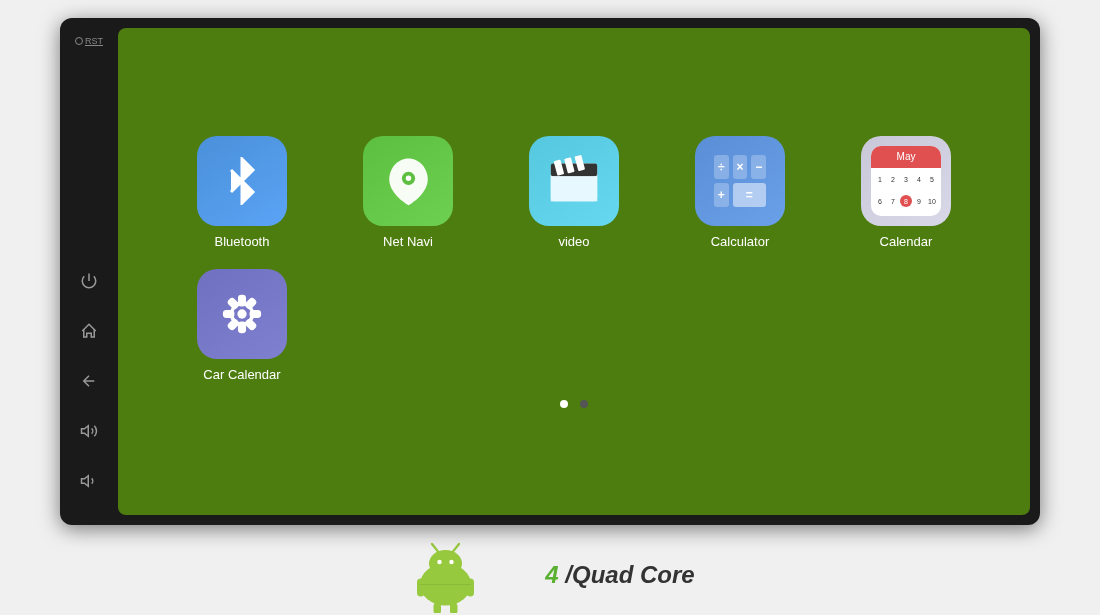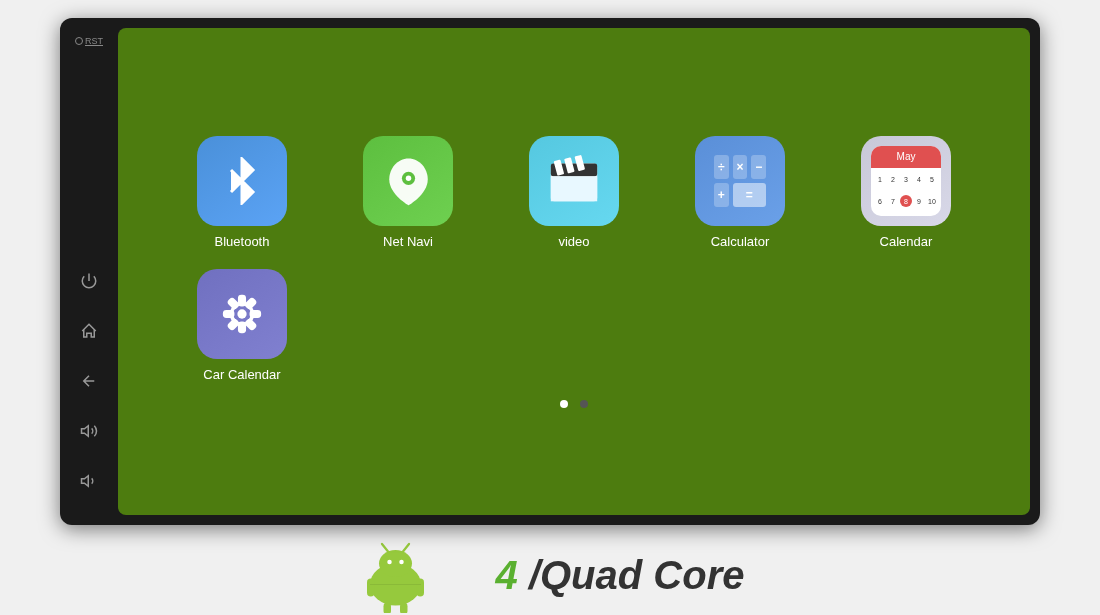--- a/index.html
+++ b/index.html
@@ -378,17 +378,17 @@
       <rect x="12" y="54" width="10" height="24" rx="5" fill="#96c93d"></rect>
       <rect x="78" y="54" width="10" height="24" rx="5" fill="#96c93d"></rect>
 
       <rect x="34" y="86" width="10" height="16" rx="5" fill="#96c93d"></rect>
       <rect x="56" y="86" width="10" height="16" rx="5" fill="#96c93d"></rect>
 
       <line x1="16" y1="62" x2="84" y2="62" stroke="rgba(0,0,0,0.1)" stroke-width="1"></line>
     </svg>
   </div>
 
-  <div style="font-size:40px;font-weight:900;color:#333;font-style:italic;">
+  <div style="font-size:24px;font-weight:900;color:#333;font-style:italic;">
     <span style="color:#5ab030;">4</span>
     /<span>Quad Core</span>
   </div>
 </div>
 
 </body></html>

